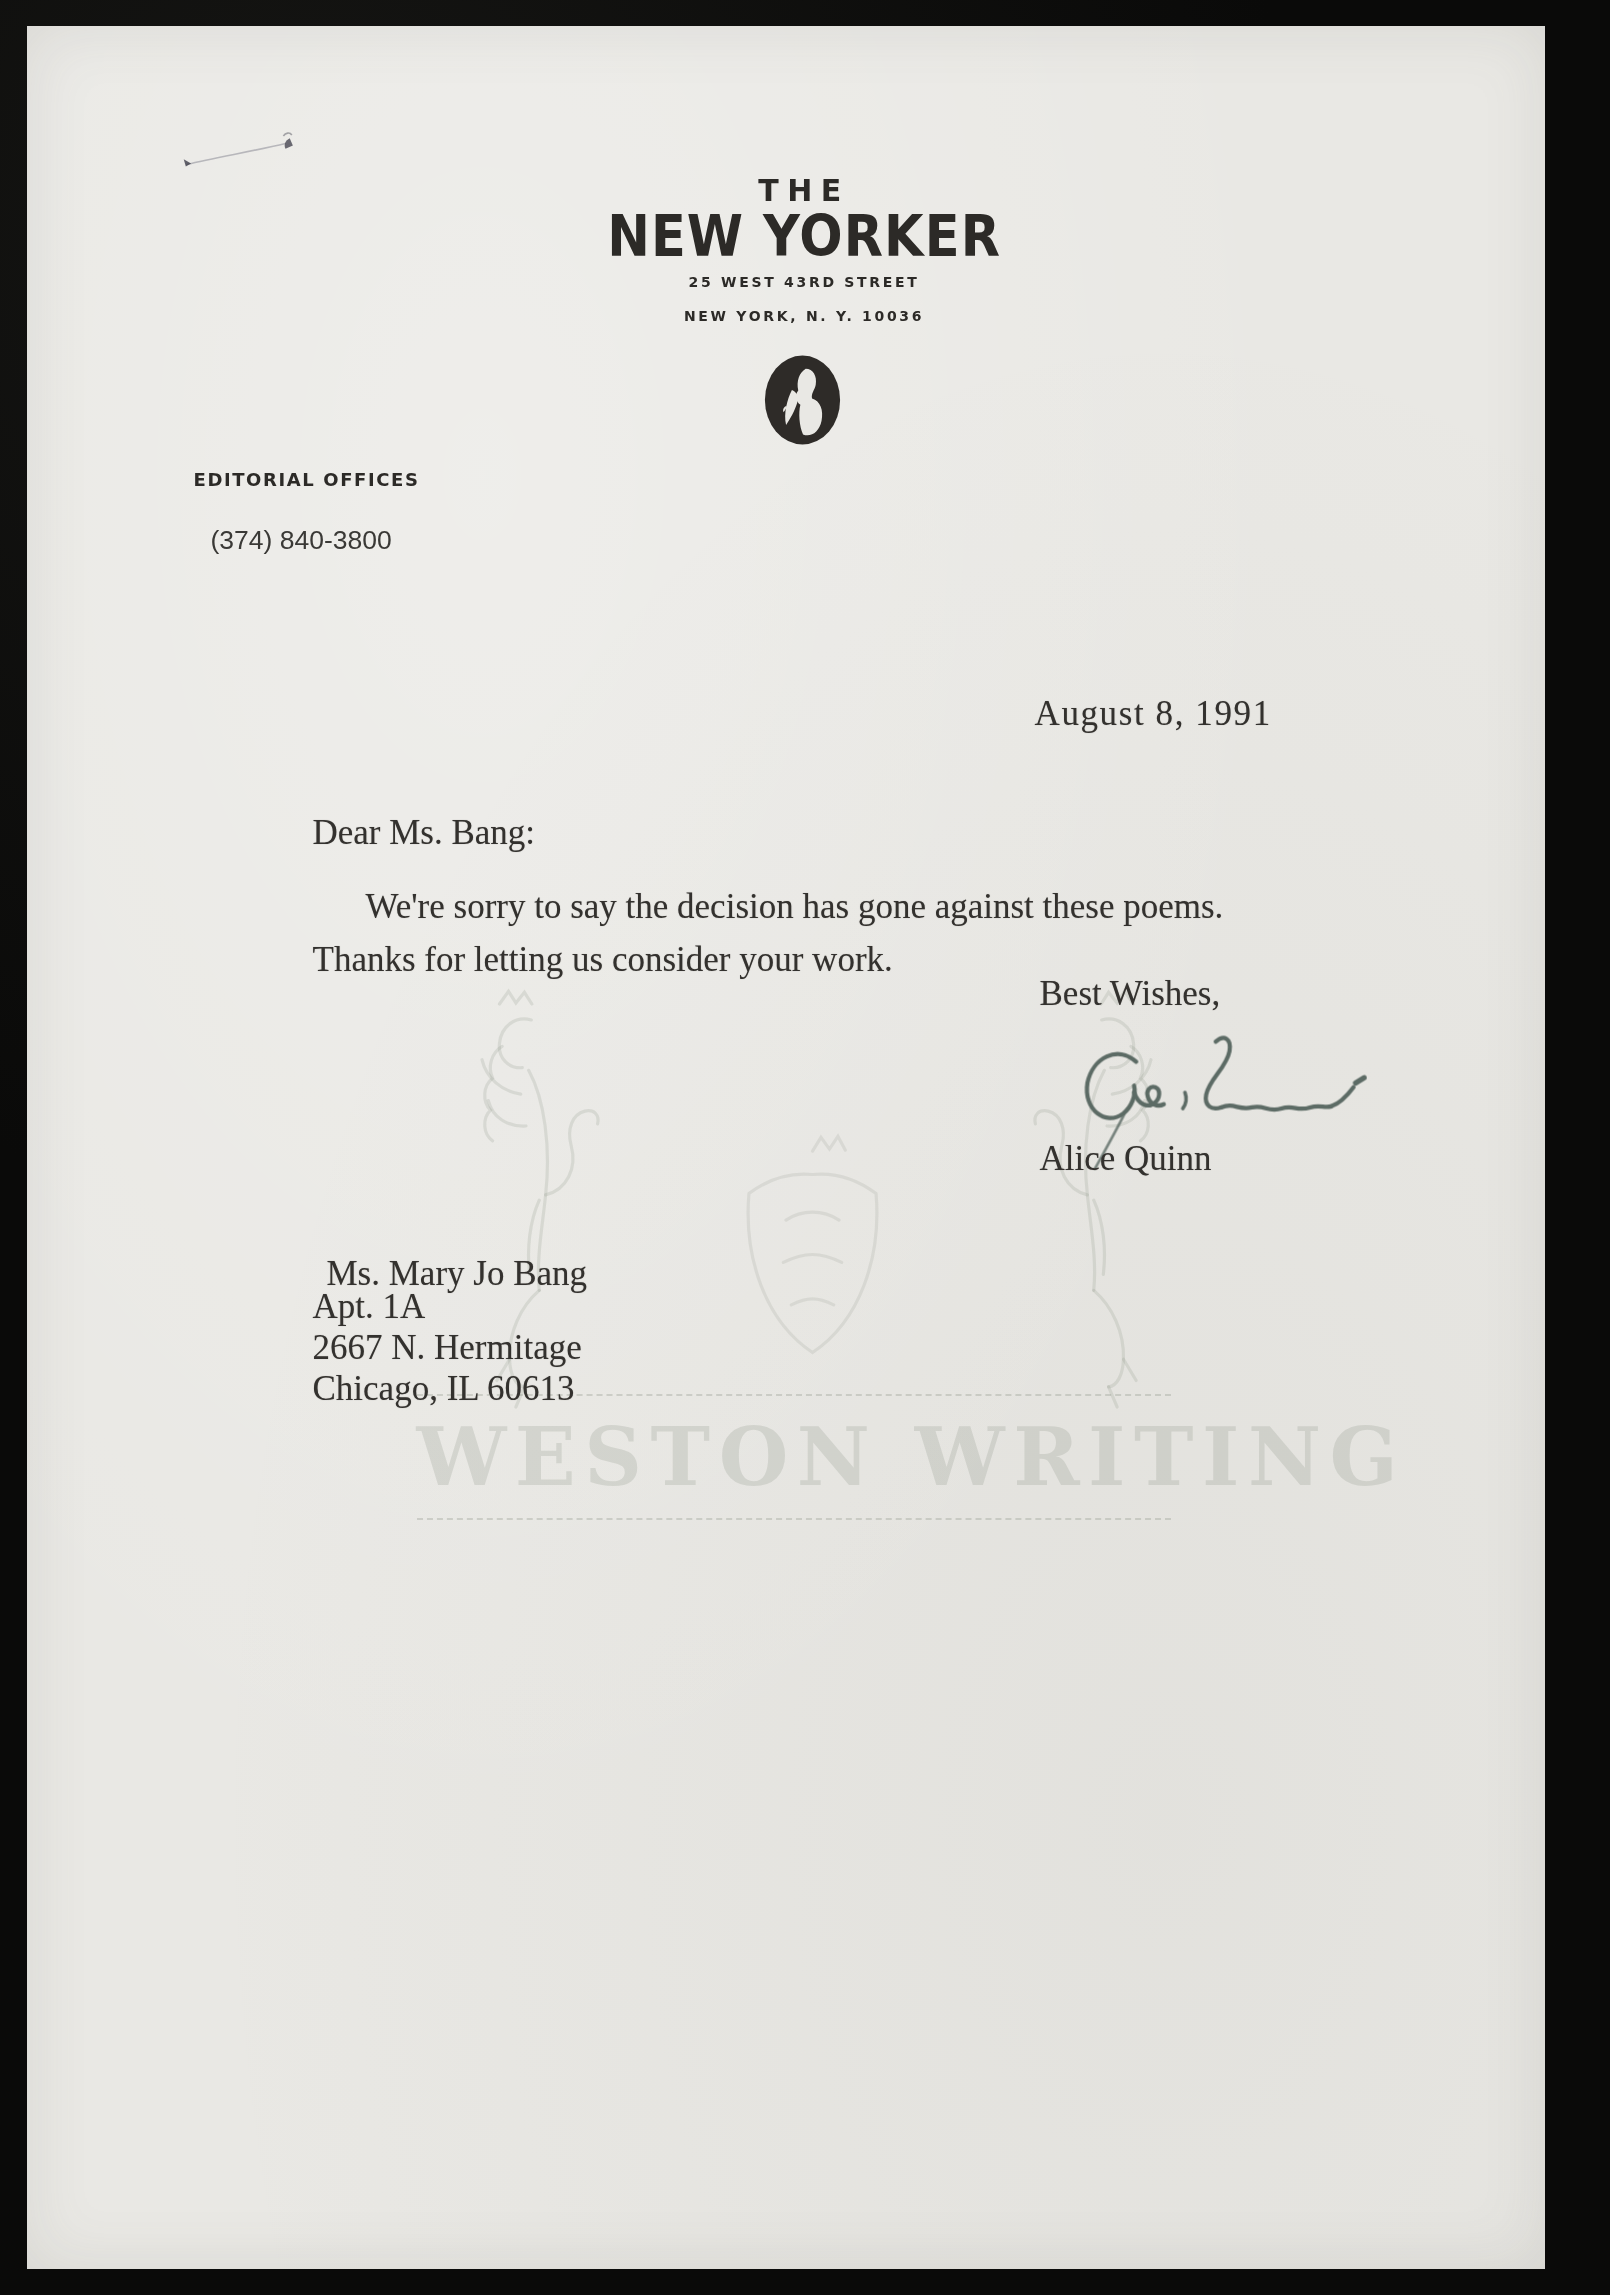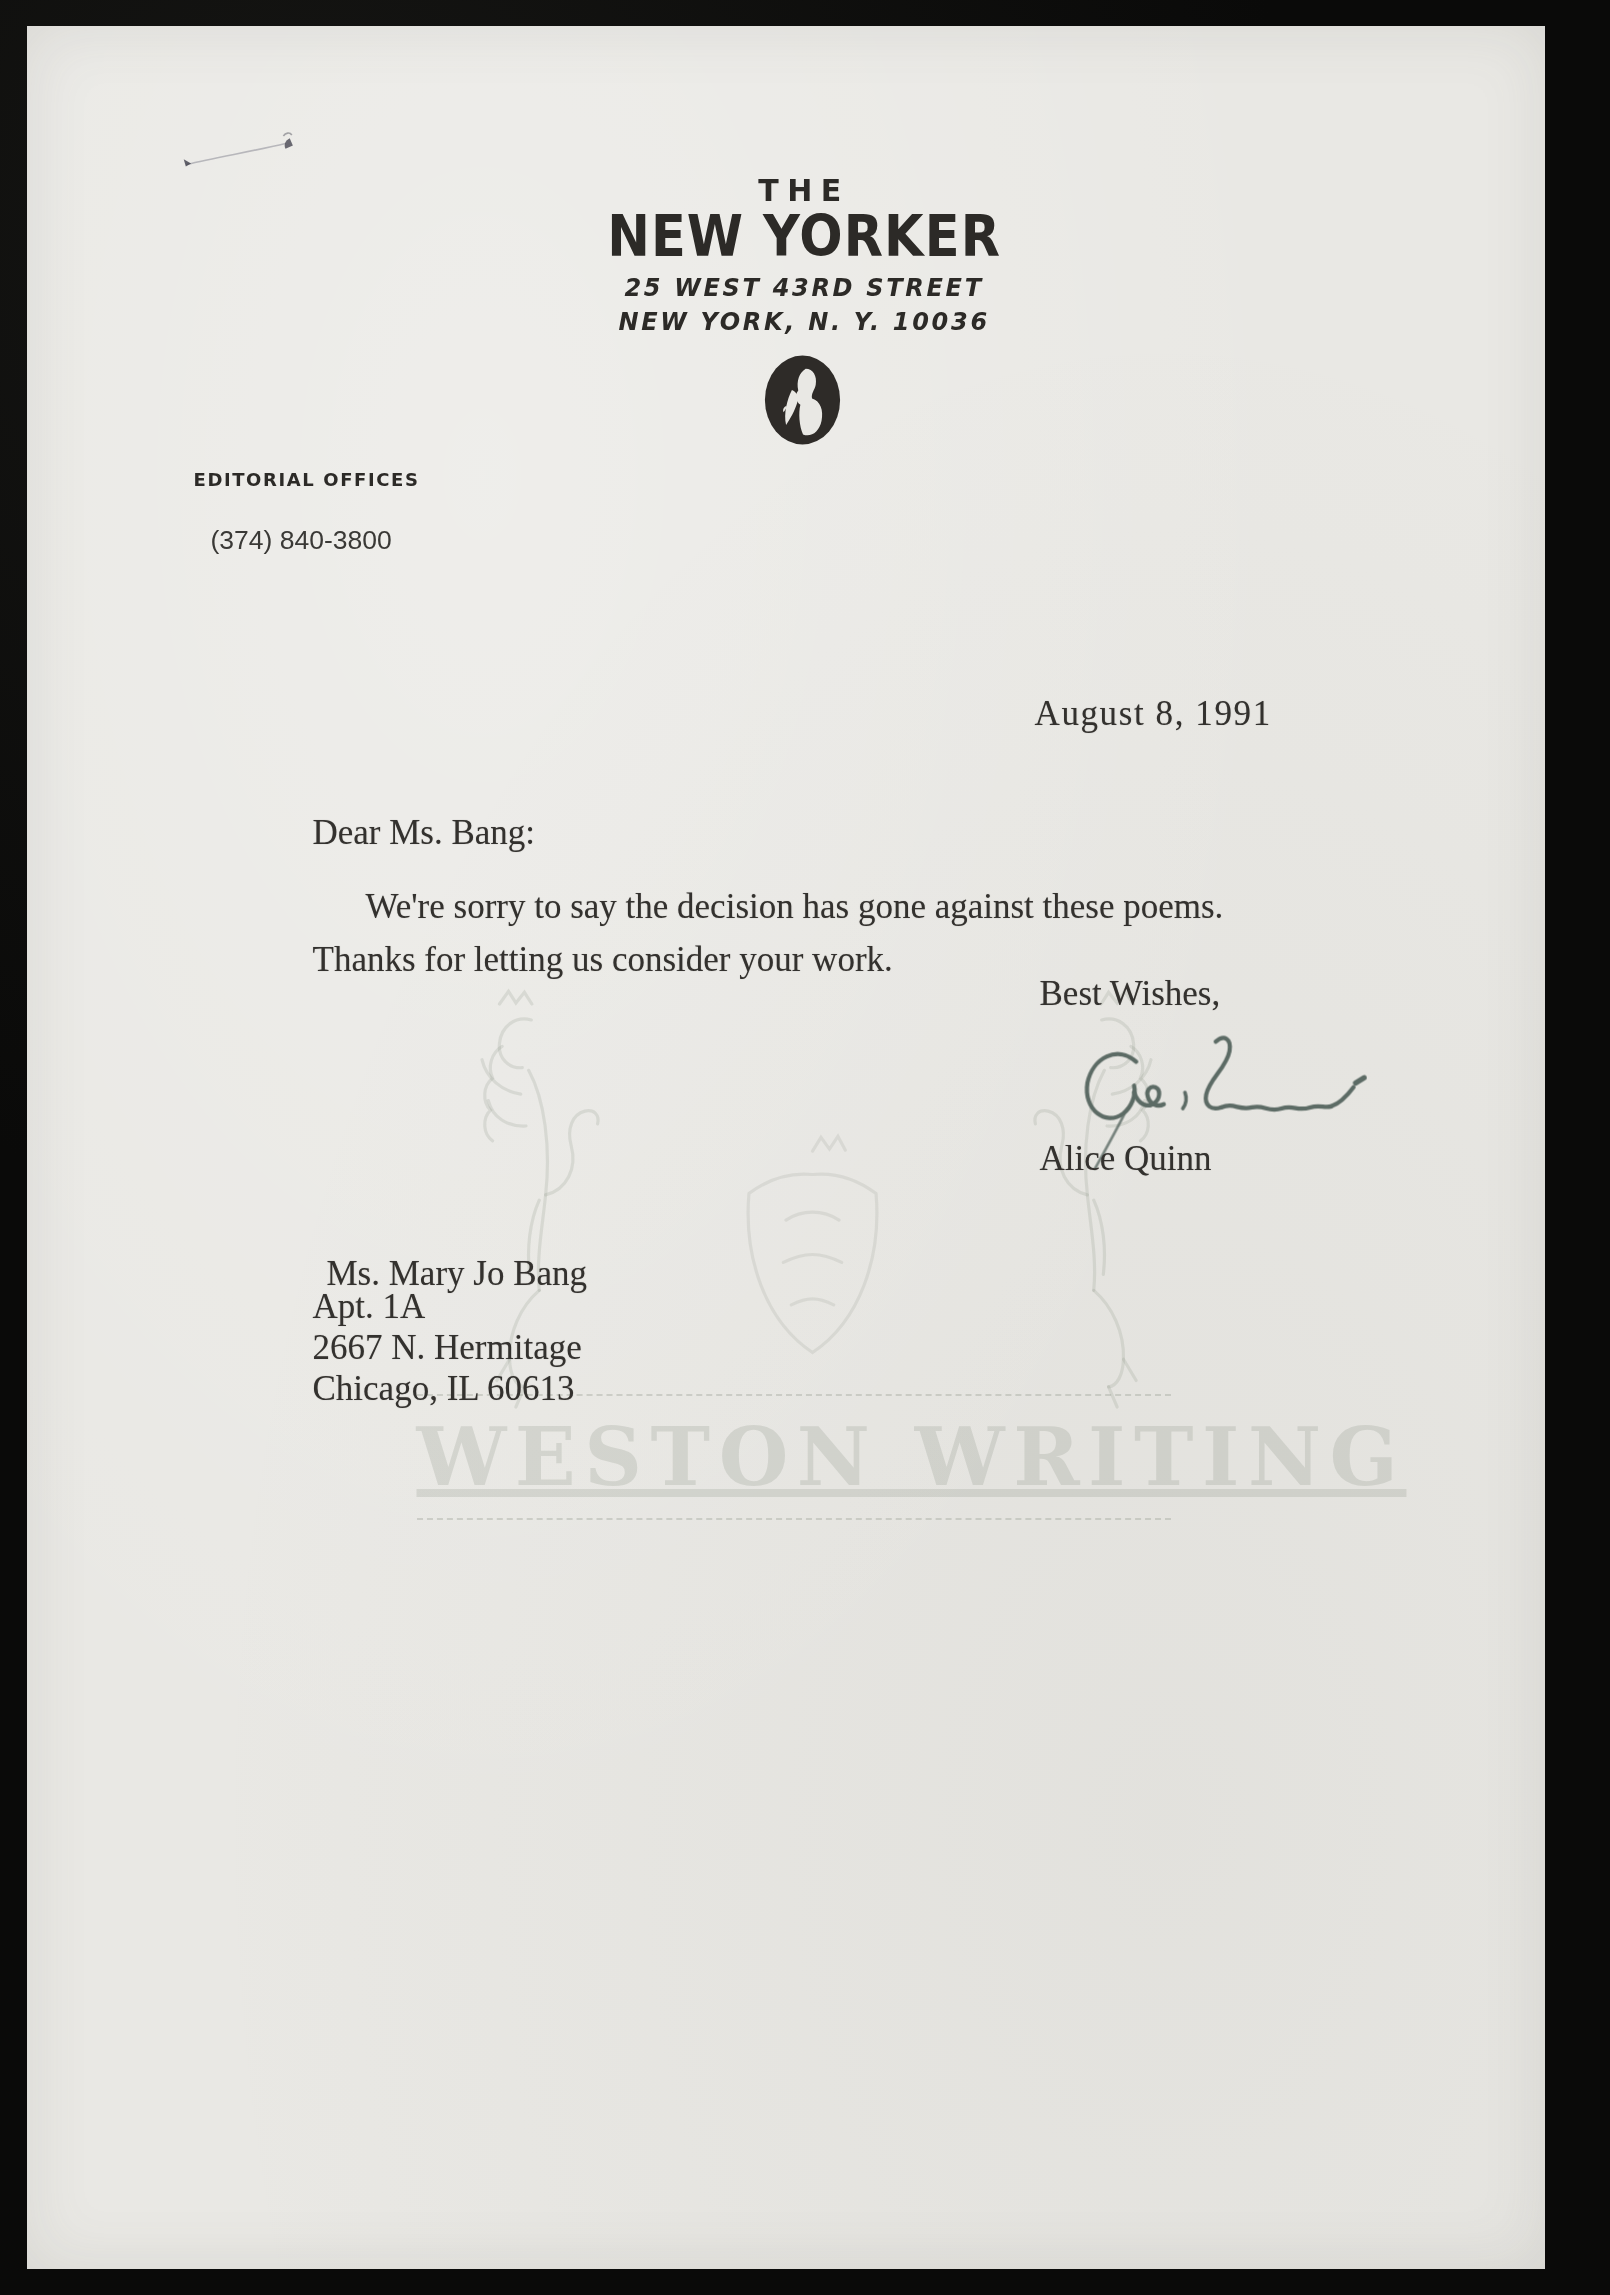--- a/index.html
+++ b/index.html
@@ -17,21 +17,21 @@
       radial-gradient(ellipse at 75% 80%, rgba(120,120,110,.06) 0%, rgba(120,120,110,0) 60%),
       #e9e8e4;
     box-shadow:inset 0 0 64px rgba(90,90,80,.12);
   }
   
   .lh{position:absolute;left:0;width:100%;text-align:center;
       transform:translateX(18.6px);color:#2c2a27;
       font-family:"DejaVu Sans",sans-serif;font-weight:bold;white-space:nowrap;}
   .lh-the{top:147px;font-size:30px;letter-spacing:8.5px;}
   .lh-name{top:177px;font-size:51px;letter-spacing:1.1px;transform:translateX(18.6px) scaleY(1.12);transform-origin:50% 0;}
-  .lh-addr{font-size:24px;letter-spacing:2.7px;font-style:italic;}
+  .lh-addr{font-size:14px;letter-spacing:2.7px;}
   .lh-addr1{top:248px;}
   .lh-addr2{top:282px;}
   .logo{position:absolute;left:736px;top:329px;width:79px;height:90px;}
   .lh-dept{position:absolute;left:167px;top:443px;font-family:"DejaVu Sans",sans-serif;
            font-weight:bold;font-size:18px;letter-spacing:1.6px;color:#2c2a27;white-space:nowrap;}
   .lh-phone{position:absolute;left:184px;top:499px;font-family:"Liberation Sans",sans-serif;
             font-size:26.5px;color:#3a3936;white-space:nowrap;}
   
   .typed{position:absolute;font-size:35px;color:#33312e;white-space:nowrap;
          text-shadow:0 0 1.1px rgba(70,66,60,.35);}
@@ -46,21 +46,21 @@
   .t-addr3{left:286px;top:1302px;}
   .t-addr4{left:286px;top:1343px;}
   .sig{position:absolute;left:1040px;top:1004px;width:308px;height:159px;overflow:visible;}
   
   .wm{position:absolute;pointer-events:none;}
   .wm-rule{left:390px;width:754px;height:0;border-top:2.7px dashed rgba(128,138,122,.28);}
   .wm-rule1{top:1368px;}
   .wm-rule2{top:1492px;}
   .wm-text{left:390px;top:1384px;width:754px;text-align:center;
            font-family:"DejaVu Serif",serif;font-weight:bold;font-size:80px;
-           letter-spacing:8.5px;color:rgba(126,136,120,.20);white-space:nowrap;text-decoration:underline;}
+           letter-spacing:8.5px;color:rgba(126,136,120,.20);white-space:nowrap;}
   .wm-lion-l{left:385px;top:962px;width:228px;height:435px;}
   .wm-lion-r{left:966px;top:962px;width:228px;height:435px;transform:scaleX(-1);}
   .wm-crest{left:653px;top:1104px;width:265px;height:249px;}
   .pencil{position:absolute;left:106px;top:90px;width:170px;height:58px;}
 </style>
 </head>
 <body>
 
 <div class="scan-bg"></div>
 

